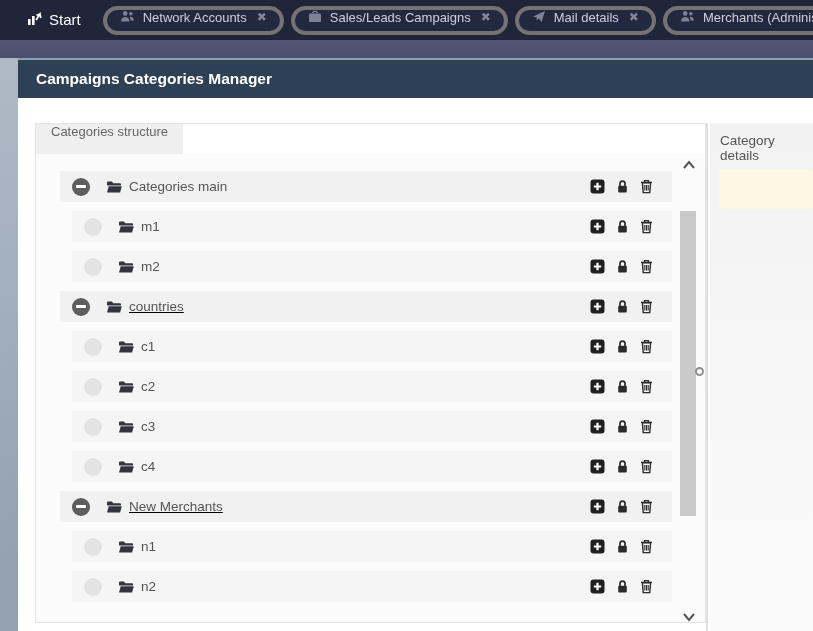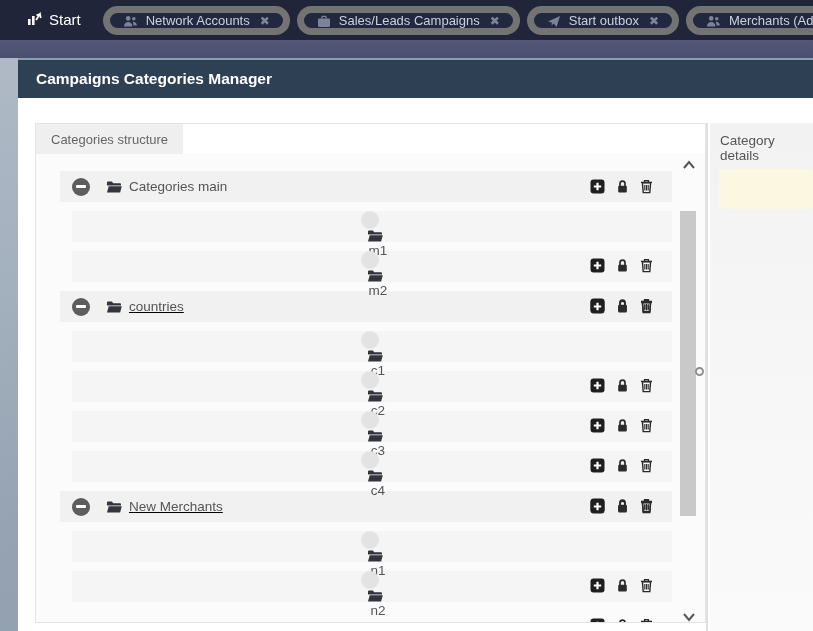--- a/index.html
+++ b/index.html
@@ -15,23 +15,23 @@
     position: absolute; left:0; top:0; width:813px; height:40px;
     background:#20253a; display:flex; align-items:center; overflow:hidden;
   }
   .start {
     display:flex; align-items:flex-start; gap:7px;
     margin-left:27px; color:#ffffff; font-size:15px; font-weight:500;
     cursor:pointer; flex:0 0 auto;
   }
   .tabs { display:flex; align-items:center; gap:7px; margin-left:22px; flex:0 0 auto; }
   .pill {
-    display:flex; align-items:flex-end; gap:8px;
+    display:flex; align-items:flex-start; gap:8px;
     height:29px; padding:0 13px;
-    border:7px solid #737373; border-radius:15px;
+    border:4px solid #737373; border-radius:15px;
     color:#ccd0dc; font-size:13px; white-space:nowrap; cursor:pointer;
     background:#232841; flex:0 0 auto;
   }
   .pill .ticon { display:inline-flex; opacity:.75; }
   .pill .close {
     font-size:12px; font-weight:bold; color:#7e8499; margin-left:2px; cursor:pointer;
   }
 
   
   .band {
@@ -52,31 +52,31 @@
   .win-body { position:relative; height:533px; background:#ffffff; }
 
   
   .left-panel {
     position:absolute; left:17px; top:25px; width:671px; height:500px;
     background:#fbfbfb; border:1px solid #e4e4e4;
   }
   .tabbar { height:30px; background:#ffffff; display:flex; }
   .ui-tab {
     background:#efefef; color:#666666; font-size:13px;
-    padding:0 15px; display:flex; align-items:center; cursor:pointer;
+    padding:0 15px; display:flex; align-items:flex-start; cursor:pointer;
   }
   .tree { position:relative; height:468px; padding-top:17px; overflow:hidden; }
 
   .row {
     height:31px; display:flex; align-items:center;
     margin-right:33px; margin-bottom:9px;
     padding-left:12px; cursor:default;text-align:center;
   }
   .row.parent { margin-left:24px; background:#f1f1f1; }
-  .row.child  { margin-left:36px; background:#f5f5f5;flex-direction:column; }
+  .row.child  { margin-left:36px; background:#f5f5f5; }
   .row.group-gap { margin-top:3px;text-decoration:underline; }
 
   .toggle {
     width:18px; height:18px; border-radius:50%;
     background:#e3e3e3; margin-right:16px; position:relative;
     flex:0 0 auto; cursor:pointer;
   }
   .row.parent .toggle { background:#5d5d5d; }
   .row.parent .toggle::after {
     content:""; position:absolute; left:4px; top:7.6px;
@@ -152,21 +152,21 @@
         </span>
         <span>Sales/Leads Campaigns</span>
         <span class="close">✖</span>
       </div>
       <div class="pill">
         <span class="ticon">
           <svg width="14" height="13" viewBox="0 0 14 13">
             <path d="M1 6.6 L13 1 L9.6 12 L6.8 8.6 L4.6 10.4 L4.8 7.6 Z" fill="#9aa0b5"></path>
           </svg>
         </span>
-        <span>Start outbox</span>
+        <span>Mail details</span>
         <span class="close">✖</span>
       </div>
       <div class="pill">
         <span class="ticon">
           <svg width="15" height="13" viewBox="0 0 15 13">
             <circle cx="5.2" cy="3.4" r="2.3" fill="#9aa0b5"></circle>
             <path d="M1 11.5 C1 8.6 3 7 5.2 7 C7.4 7 9.4 8.6 9.4 11.5 Z" fill="#9aa0b5"></path>
             <circle cx="10.8" cy="3.8" r="1.8" fill="#9aa0b5"></circle>
             <path d="M9.8 6.8 C11.8 6.6 13.8 8.2 13.9 10.6 L10.6 10.6" fill="#9aa0b5"></path>
           </svg>

